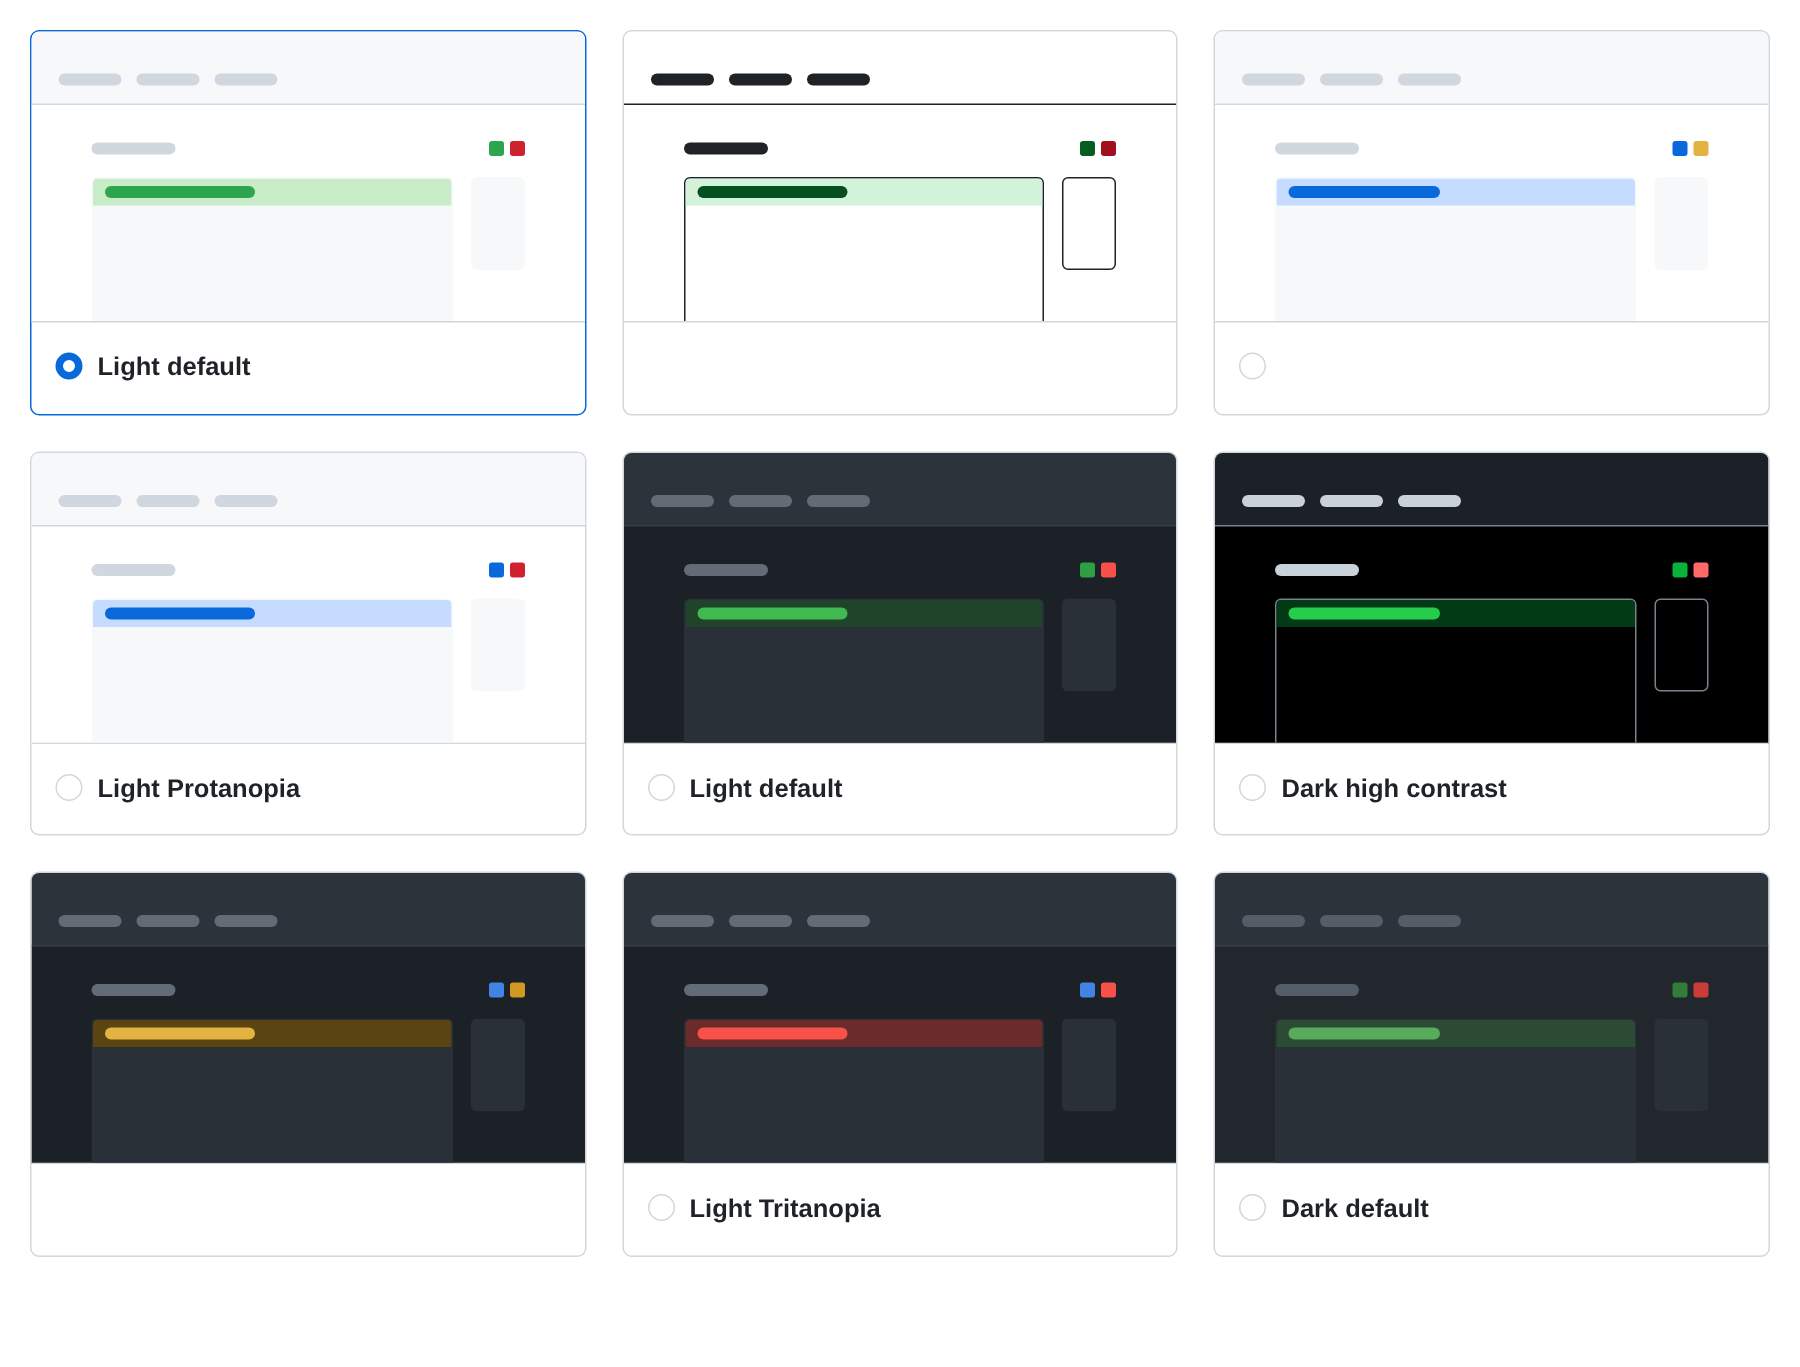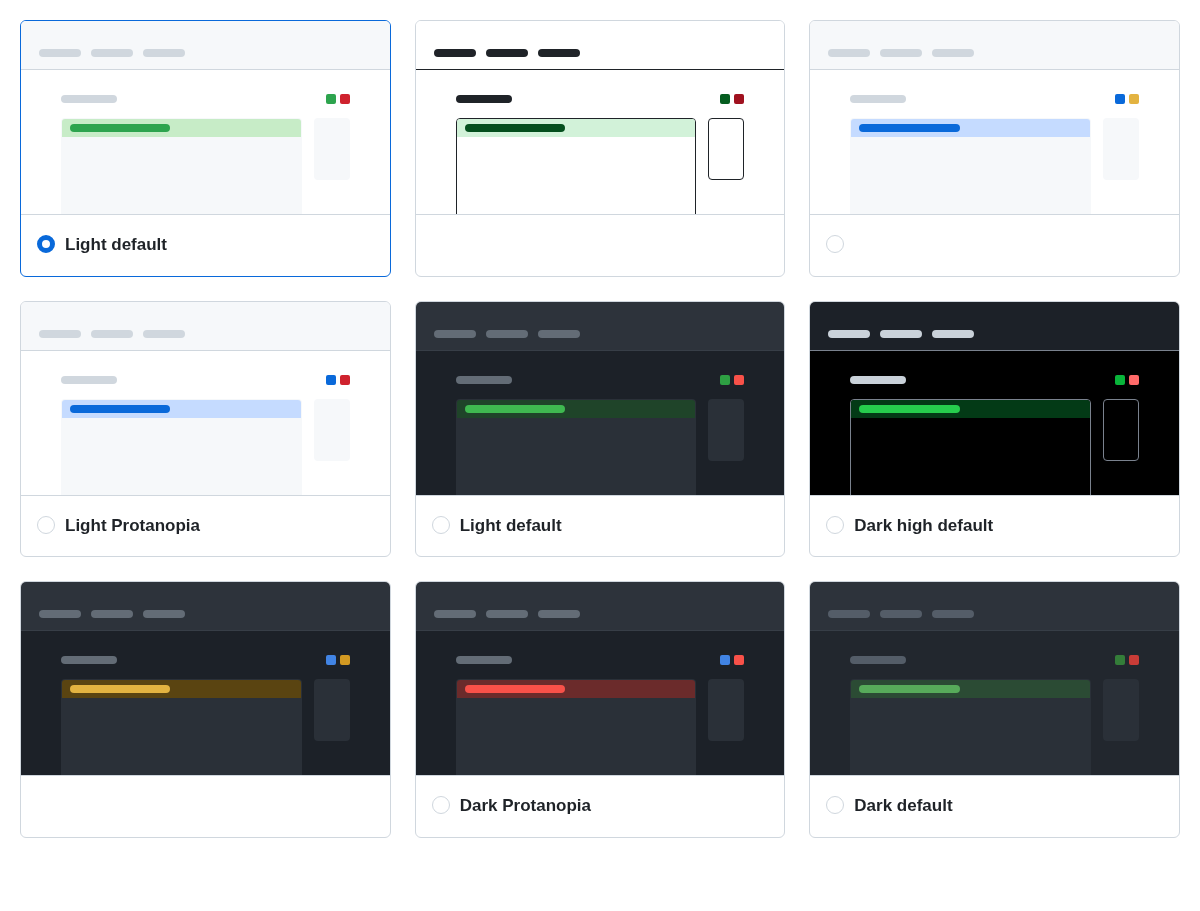--- a/index.html
+++ b/index.html
@@ -299,21 +299,21 @@
                 <div class="hlbar" style="background:#26cd4d"></div>
               </div>
             </div>
             <div class="side outline" style="background:#000000;border:1px solid #7a828e"></div>
           </div>
         </div>
       </div>
     </div>
     <div class="labelbar">
       <span class="radio"></span>
-      <span class="label">Dark high default</span>
+      <span class="label">Dark high contrast</span>
     </div>
   </label>
     <label class="card">
     <div class="preview" style="background:#2d333b">
       <div class="wtabs">
         <span class="wtab" style="background:#636c76"></span>
         <span class="wtab" style="background:#636c76"></span>
         <span class="wtab" style="background:#636c76"></span>
       </div>
       <div style="background:#1c2128;border-top:1px solid #373e47;margin:0 -16px;padding: 0 16px;">
@@ -359,21 +359,21 @@
                 <div class="hlbar" style="background:#f85149"></div>
               </div>
             </div>
             <div class="side" style="background:#2a3038;border:1px solid transparent"></div>
           </div>
         </div>
       </div>
     </div>
     <div class="labelbar">
       <span class="radio"></span>
-      <span class="label">Dark Protanopia</span>
+      <span class="label">Light Tritanopia</span>
     </div>
   </label>
     <label class="card">
     <div class="preview" style="background:#2d333b">
       <div class="wtabs">
         <span class="wtab" style="background:#545d68"></span>
         <span class="wtab" style="background:#545d68"></span>
         <span class="wtab" style="background:#545d68"></span>
       </div>
       <div style="background:#22272e;border-top:1px solid #373e47;margin:0 -16px;padding: 0 16px;">

